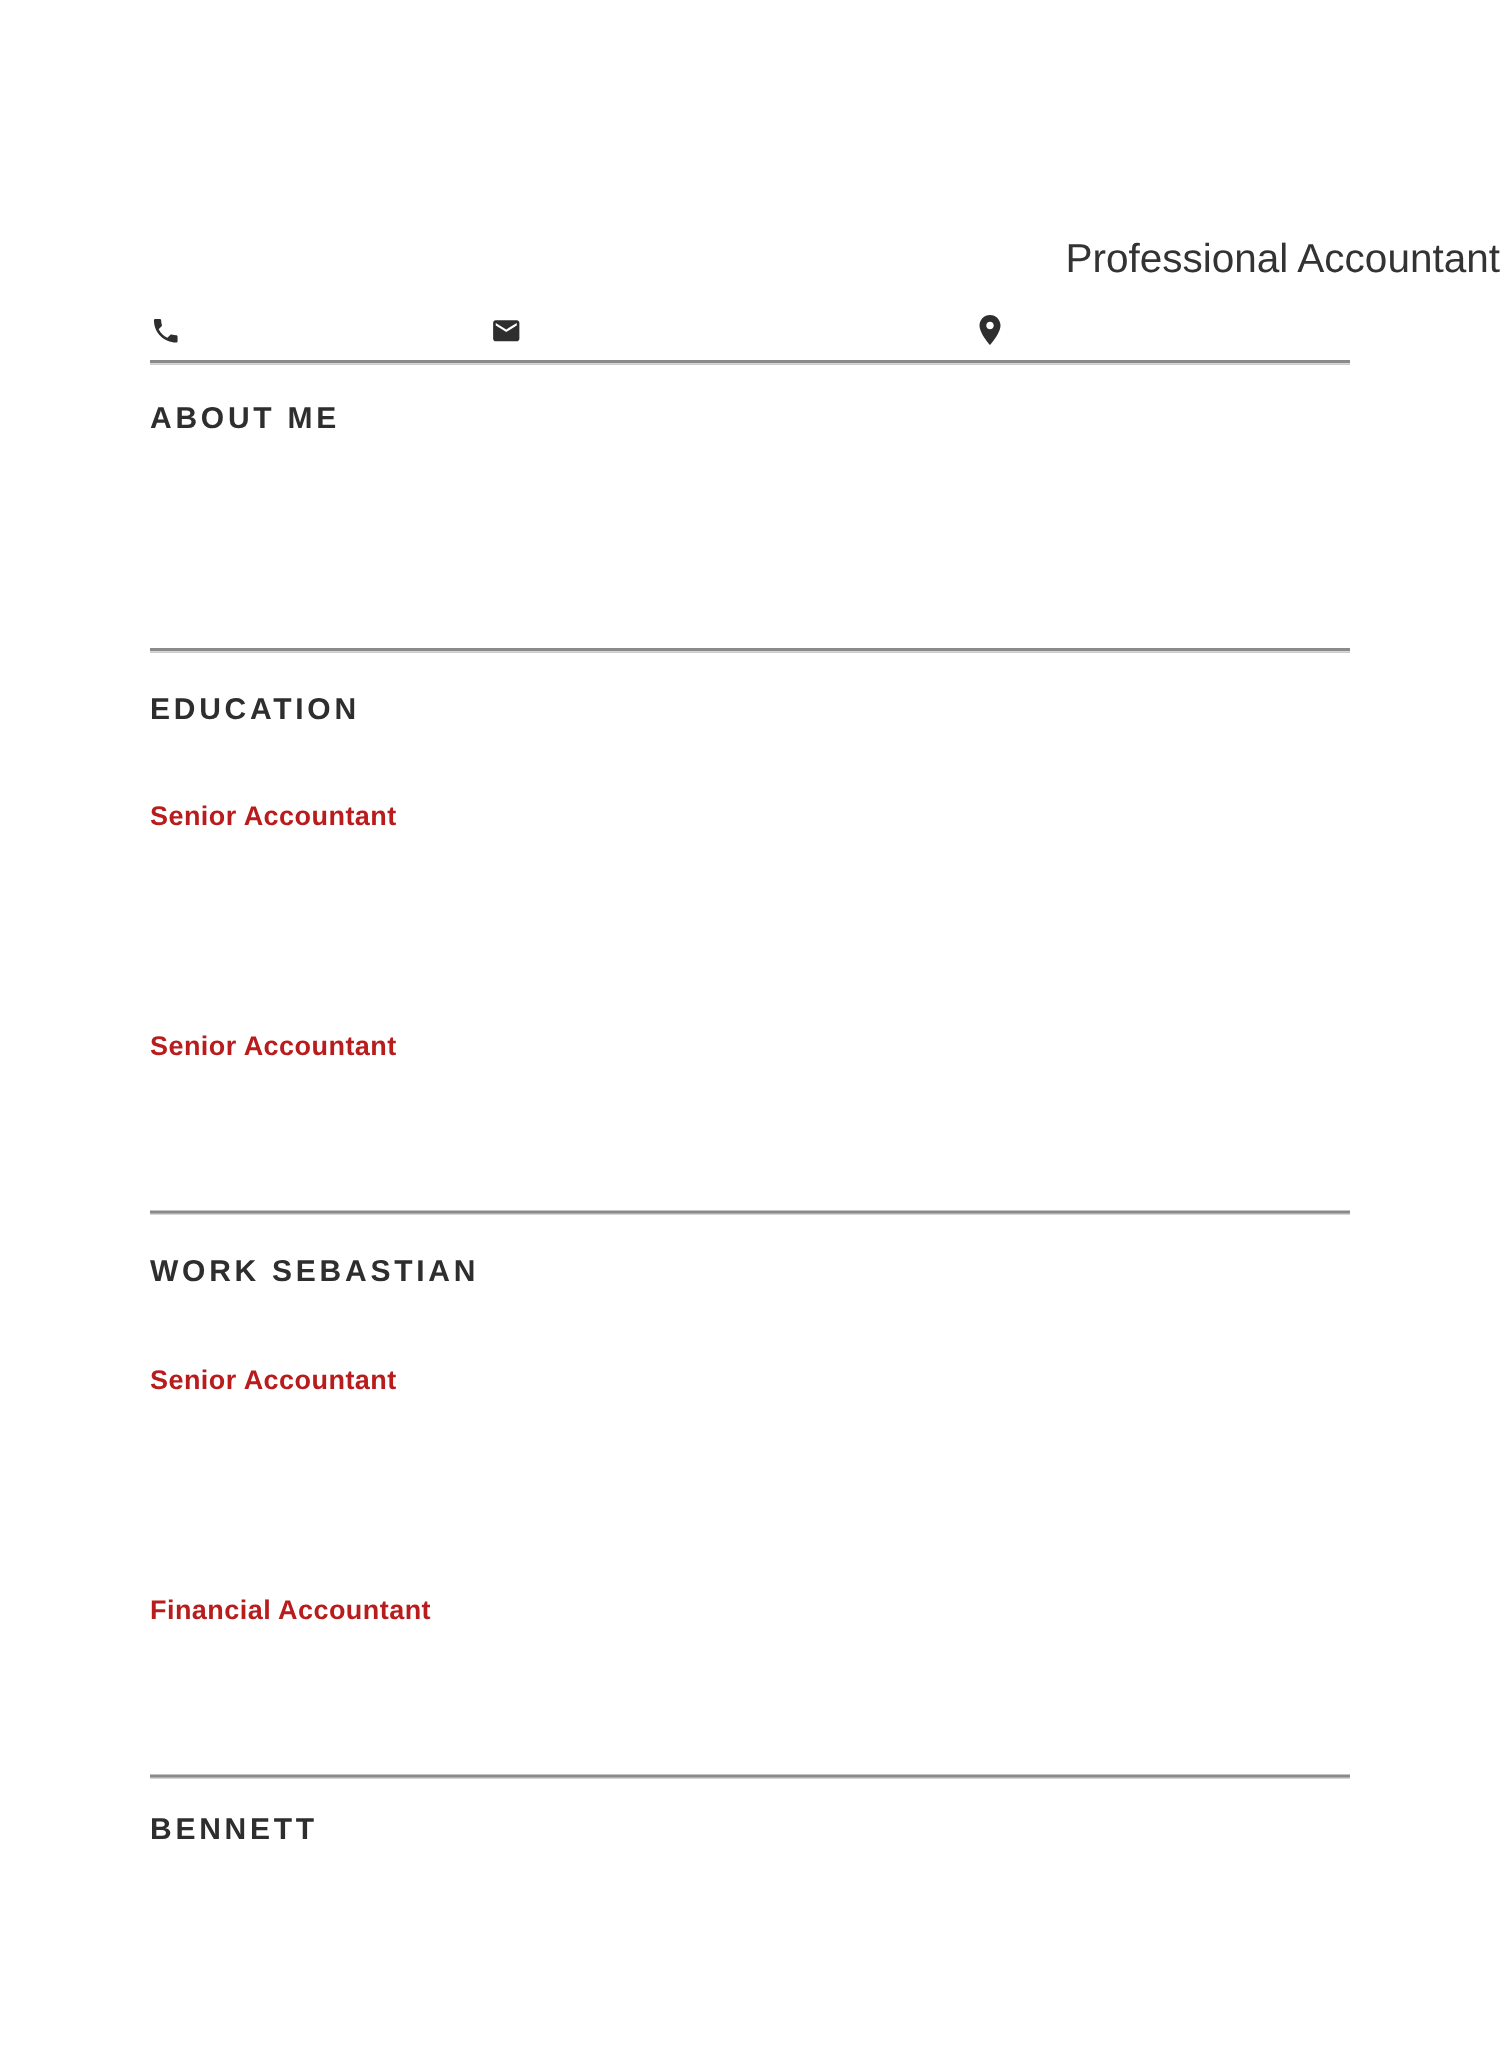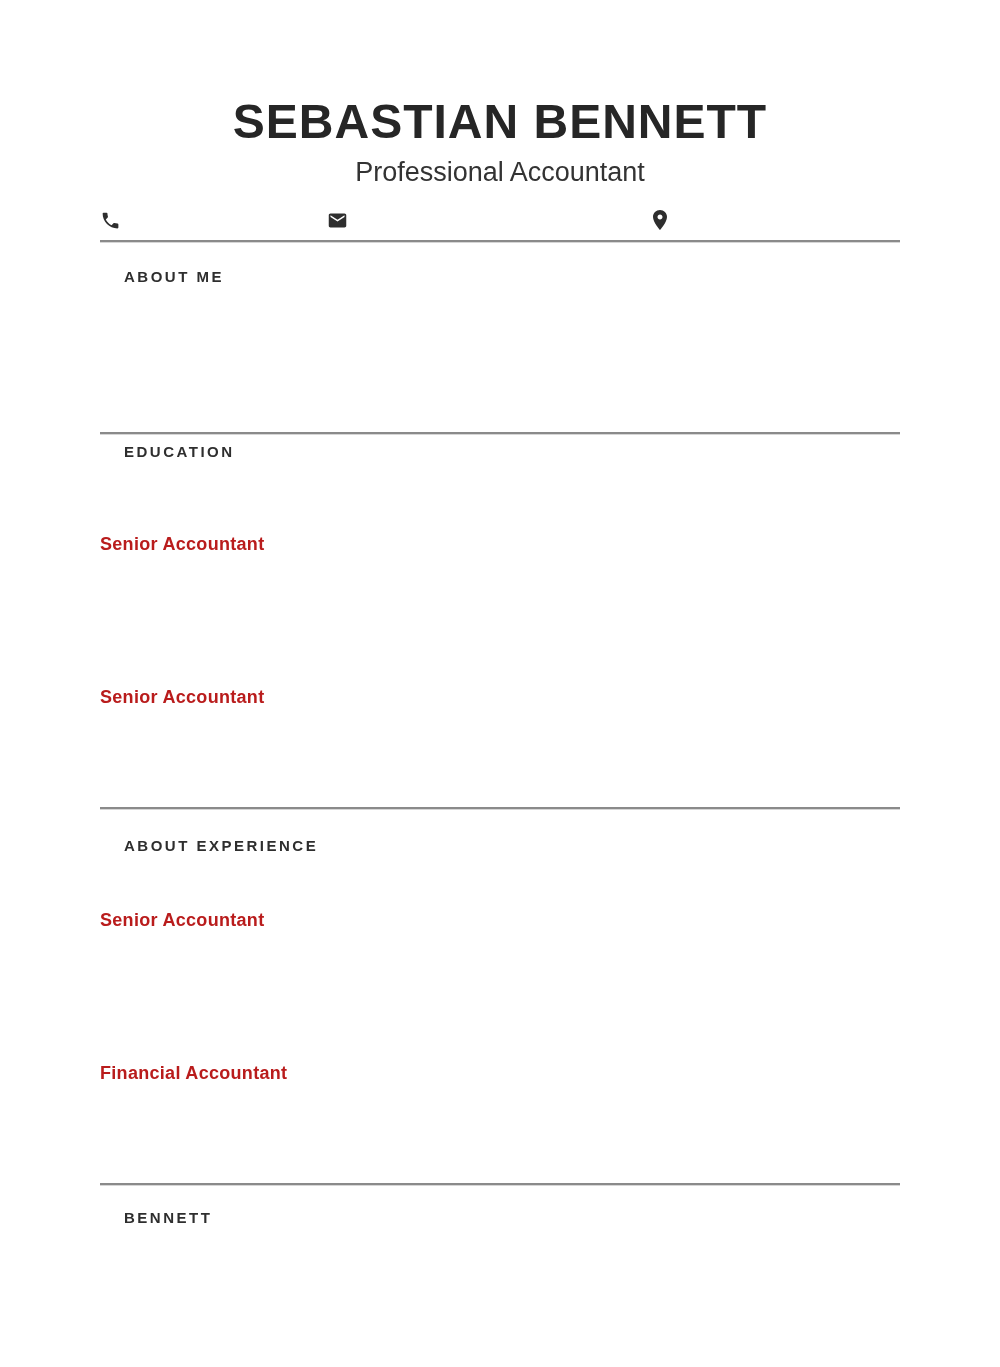--- a/index.html
+++ b/index.html
@@ -25,21 +25,21 @@
     font-weight: 700;
     letter-spacing: 1px;
     color: #262626;
     line-height: 1;
   }
   .resume-title {
     position: absolute;
     top: 159px;
     left: 0;
     width: 1000px;
-    text-align: center;
+    text-align: right;
     font-size: 27px;
     font-weight: 400;
     color: #333333;
     line-height: 1;
   }
   .contact-row {
     position: absolute;
     top: 210px;
     left: 100px;
     width: 800px;
@@ -73,29 +73,28 @@
     background: #8a8a8a;
     border-bottom: 1px solid #d6d6d6;
   }
   .divider.d1 { top: 240px; }
   .divider.d2 { top: 432px; }
   .divider.d3 { top: 807px; }
   .divider.d4 { top: 1183px; }
   .section-heading {
     position: absolute;
     left: 100px;
-    font-size: 15px;
+    font-size: 20px;
     font-weight: 700;
     letter-spacing: 2.5px;
     color: #2e2e2e;
     line-height: 1;
-    margin-left: 24px;
   }
   .h-about  { top: 269px; }
-  .h-edu    { top: 444px; }
+  .h-edu    { top: 463px; }
   .h-work   { top: 838px; }
   .h-skills { top: 1210px; }
   .entry-title {
     position: absolute;
     left: 100px;
     font-size: 18px;
     font-weight: 700;
     letter-spacing: 0.3px;
     color: #b91c1c;
     line-height: 1;
@@ -103,21 +102,20 @@
   .e-edu-1  { top: 535px; }
   .e-edu-2  { top: 688px; }
   .e-work-1 { top: 911px; }
   .e-work-2 { top: 1064px; text-align: center; }
 </style>
 </head>
 <body>
 
 <div class="page">
 
-  <div class="resume-name">SEBASTIAN BENNETT</div>
 
   <div class="resume-title">Professional Accountant</div>
 
   <div class="contact-row">
     <span class="contact-item phone">
       <span class="icon">
         <svg viewBox="0 0 24 24" xmlns="http://www.w3.org/2000/svg">
           <path d="M6.62 10.79c1.44 2.83 3.76 5.14 6.59 6.59l2.2-2.2c.27-.27.67-.36 1.02-.24 1.12.37 2.33.57 3.57.57.55 0 1 .45 1 1V20c0 .55-.45 1-1 1-9.39 0-17-7.61-17-17 0-.55.45-1 1-1h3.5c.55 0 1 .45 1 1 0 1.25.2 2.45.57 3.57.11.35.03.74-.25 1.02l-2.2 2.2z"></path>
         </svg>
       </span>
@@ -145,21 +143,21 @@
   <div class="divider d2"></div>
 
   <div class="section-heading h-edu">EDUCATION</div>
 
   <div class="entry-title e-edu-1">Senior Accountant</div>
 
   <div class="entry-title e-edu-2">Senior Accountant</div>
 
   <div class="divider d3"></div>
 
-  <div class="section-heading h-work">ABOUT EXPERIENCE</div>
+  <div class="section-heading h-work">WORK SEBASTIAN</div>
 
   <div class="entry-title e-work-1">Senior Accountant</div>
 
   <div class="entry-title e-work-2">Financial Accountant</div>
 
   <div class="divider d4"></div>
 
   <div class="section-heading h-skills">BENNETT</div>
 
 </div>

